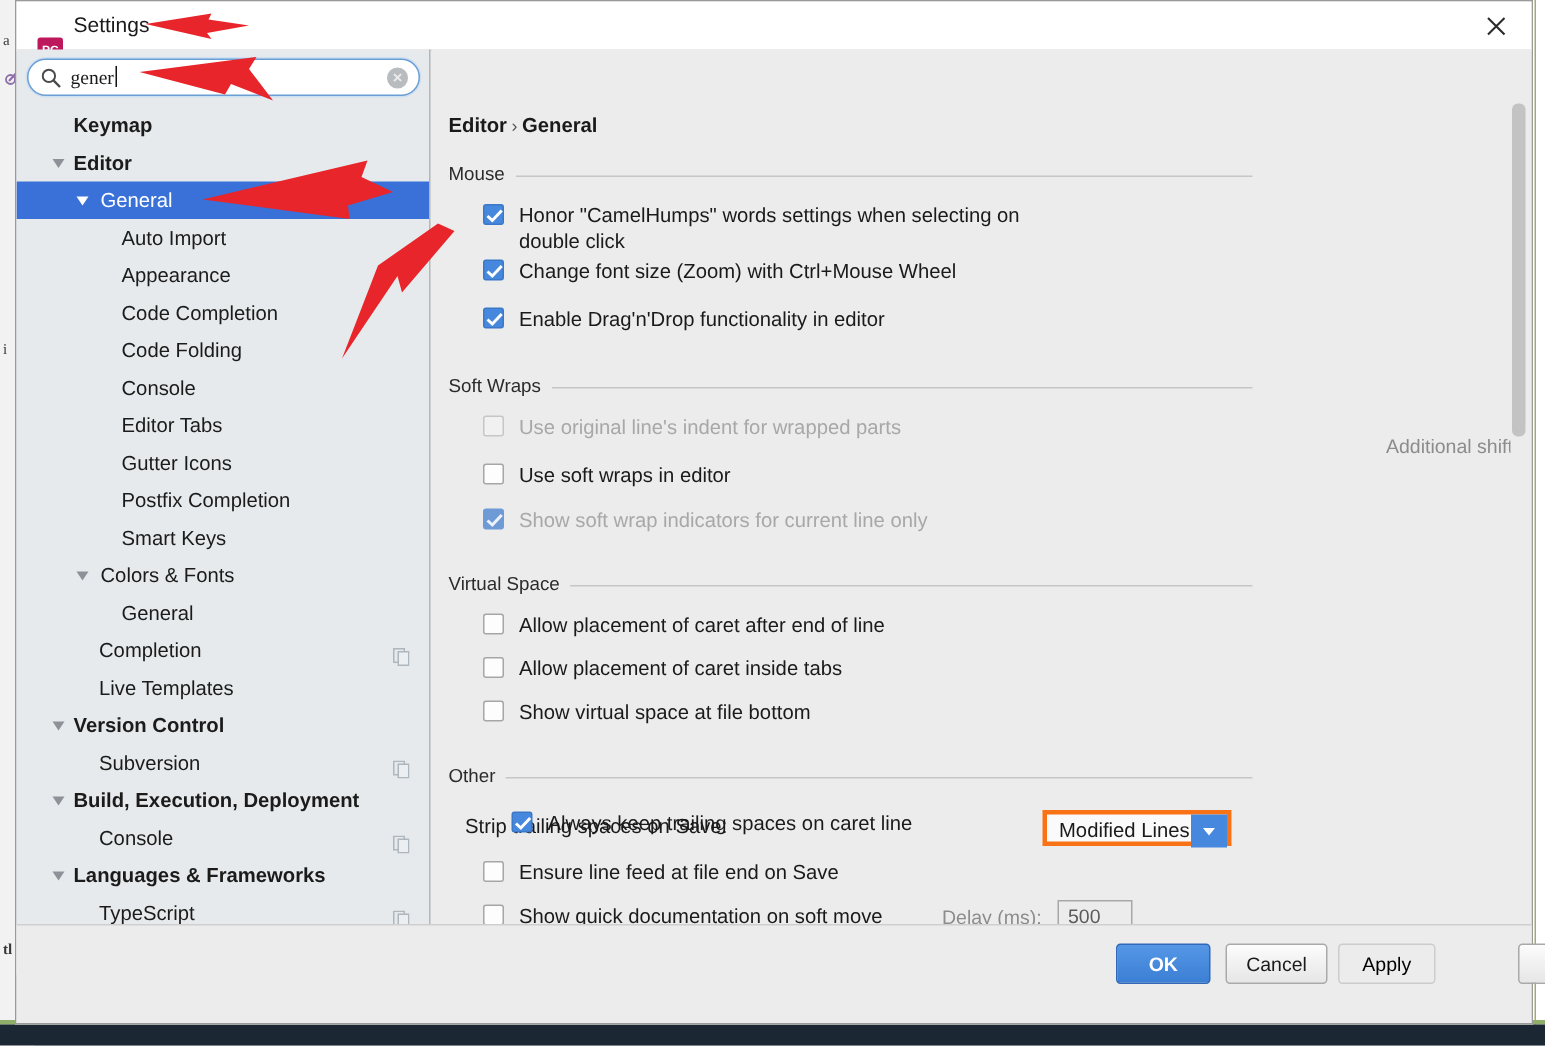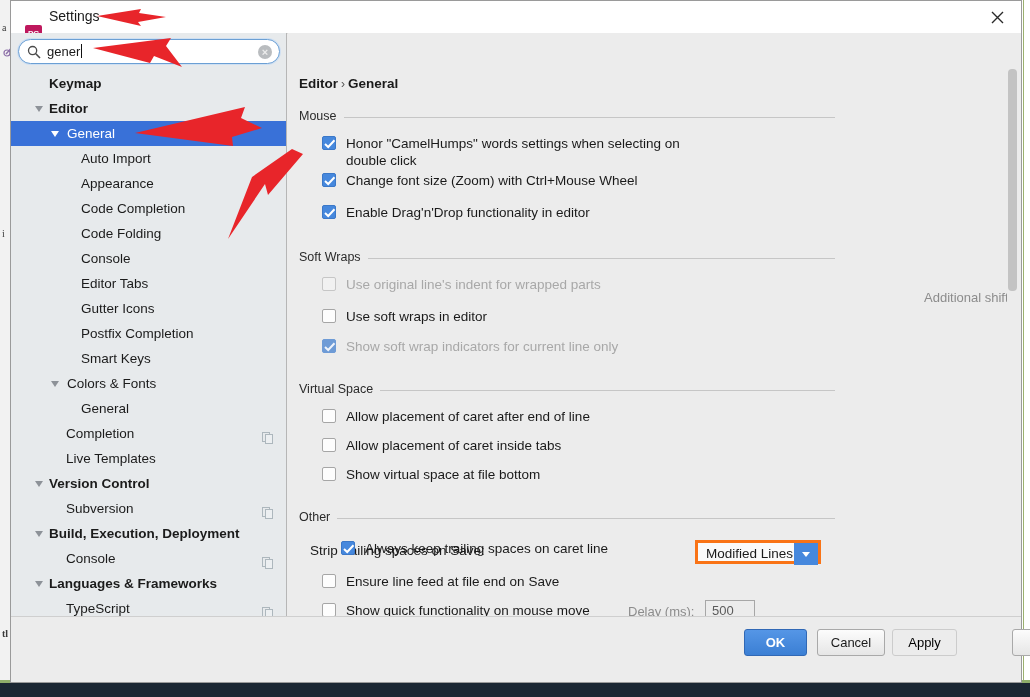--- a/index.html
+++ b/index.html
@@ -48,21 +48,21 @@
   }
   #search-wrap{position:absolute;left:7px;top:6px;width:262px;height:25px;}
   #search-box{
     width:100%;height:100%;box-sizing:border-box;
     background:#ffffff;border:1px solid #6b9fd4;border-radius:13px;
     box-shadow:0 0 0 1px #cfe0f2;position:relative;
   }
   #search-icon{position:absolute;left:8px;top:5px;}
   #search-text{
     position:absolute;left:28px;top:4px;font-size:13px;color:#1a1a1a;
-    font-family:Liberation Sans, sans-serif;
+    font-family:Liberation Serif, serif;
   }
   #search-caret{display:inline-block;width:1px;height:14px;background:#111;vertical-align:-2px;margin-left:1px;}
   #search-clear{position:absolute;right:7px;top:5px;width:14px;height:14px;border-radius:50%;background:#b9bcbf;cursor:pointer;}
   #search-clear span{display:block;color:#ececec;font-size:11px;line-height:14px;text-align:center;font-weight:bold;}
 
   #tree{position:absolute;left:0;top:38px;width:276px;height:579px;}
   .tree-row{
     position:relative;height:25px;line-height:25px;white-space:nowrap;
     font-size:13.5px;color:#1b1b1b;cursor:pointer;
   }
@@ -411,21 +411,21 @@
             <span class="chk-label">Always keep trailing spaces on caret line</span>
           </div>
 
           <div class="chk-row" style="height:25px;margin-top:8px;">
             <span class="chk"></span>
             <span class="chk-label">Ensure line feed at file end on Save</span>
           </div>
 
           <div class="chk-row" style="height:25px;margin-top:4px;">
             <span class="chk"></span>
-            <span class="chk-label">Show quick functionality on mouse move</span>
+            <span class="chk-label">Show quick documentation on soft move</span>
             <span style="position:absolute;left:306px;top:2px;" class="small-label">Delay (ms):</span>
             <span class="txtfield" style="position:absolute;left:383px;top:-2px;width:50px;height:22px;">500</span>
           </div>
 
           <div class="chk-row" style="height:25px;margin-top:4px;">
             <span class="chk on">
                 <svg width="12" height="10" viewBox="0 0 12 10">
                   <path d="M1 5 L4.2 8 L10.5 1.3" stroke="#fff" stroke-width="2" fill="none"></path>
                 </svg>
               </span>

